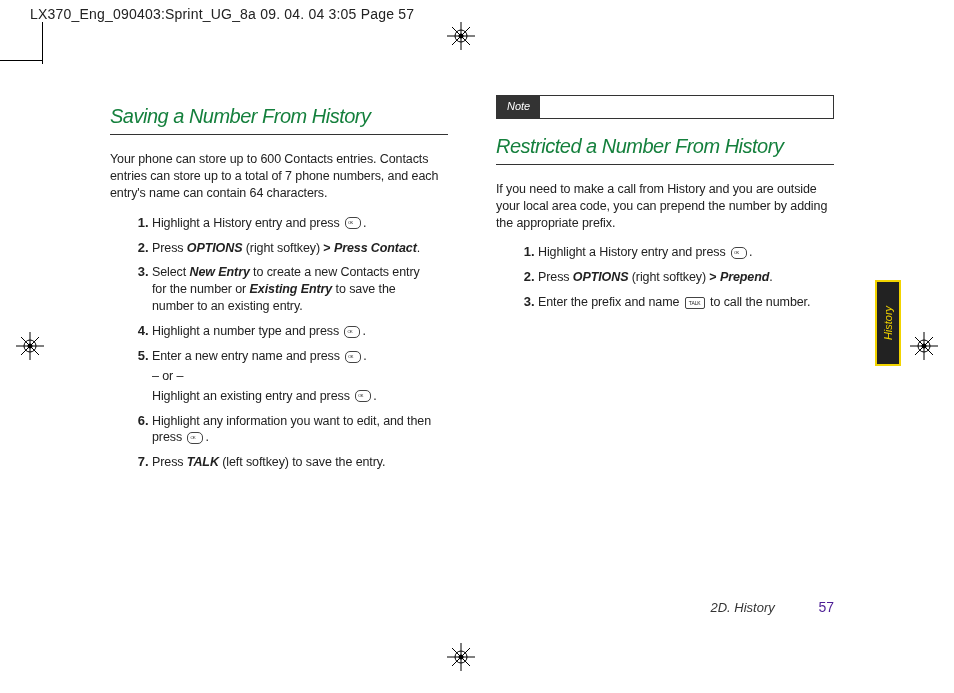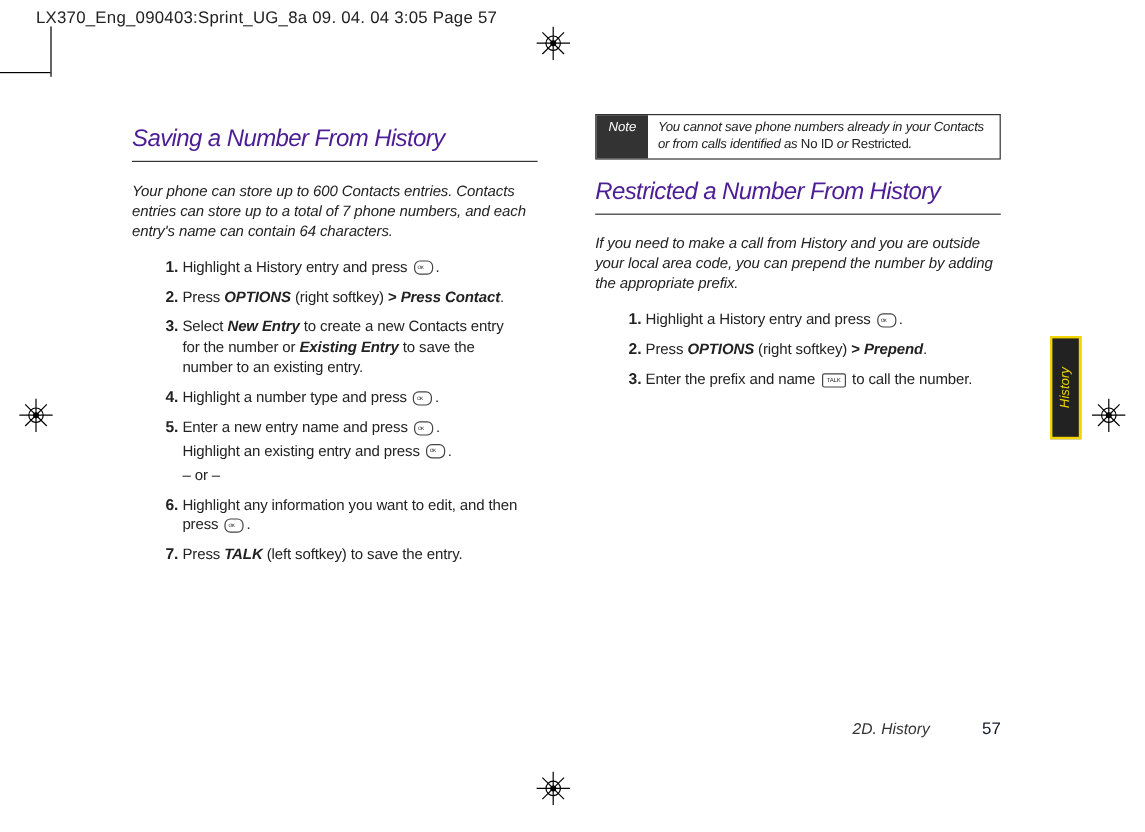--- a/index.html
+++ b/index.html
@@ -50,32 +50,31 @@
     font-size: 13px;
     line-height: 1.35;
   }
   h2 {
     font-family: Arial, Helvetica, sans-serif;
     font-style: italic;
     font-weight: normal;
     font-size: 20px;
     letter-spacing: -0.5px;
     margin: 8px 0 2px 0;
-    color: #4c1d95;
+    color: #15803d;
   }
   .hrule {
     border: none;
     border-top: 1.5px solid #333;
     margin: 4px 0 16px 0;
   }
   p.body {
     margin: 0 0 10px 0;
     font-size: 12.5px;
     letter-spacing: -0.1px;
-    font-style: italic;
   }
   ol {
     margin: 12px;
     padding-left: 30px;
   }
   ol li {
     margin-bottom: 7px;
     font-size: 12.5px;
     letter-spacing: -0.1px;
   }
@@ -133,21 +132,21 @@
     bottom: 78px;
     right: 120px;
     font-size: 13px;
     font-style: italic;
     color: #333;
   }
   .footer .pg {
     font-style: normal;
     font-weight: normal;
     margin-left: 40px;
-    color: #0f172a;
+    color: #4c1d95;
     font-size: 14px;
   }
   .icon-ok {
     display: inline-block;
     vertical-align: middle;
     width: 14px; height: 10px;
     border: 1px solid #444;
     border-radius: 5px;
     position: relative;
     margin: 0 2px;
@@ -239,38 +238,35 @@
         <span>Press </span><span class="bi">OPTIONS</span><span> (right softkey) </span><b>&gt;</b><span> </span><span class="bi">Press Contact</span><span>.</span>
       </li>
       <li>
         <span>Select </span><span class="bi">New Entry</span><span> to create a new Contacts entry for the number or </span><span class="bi">Existing Entry</span><span> to save the number to an existing entry.</span>
       </li>
       <li>
         <span>Highlight a number type and press </span><span class="icon-ok"></span><span>.</span>
       </li>
       <li>
         <span>Enter a new entry name and press </span><span class="icon-ok"></span><span>.</span>
+        <span class="subline">– or –</span>
         <span class="subline"><span>Highlight an existing entry and press </span><span class="icon-ok"></span><span>.</span></span>
-        <span class="subline">– or –</span>
       </li>
       <li>
         <span>Highlight any information you want to edit, and then press </span><span class="icon-ok"></span><span>.</span>
       </li>
       <li>
         <span>Press </span><span class="bi">TALK</span><span> (left softkey) to save the entry.</span>
       </li>
     </ol>
   </div>
 
   <div class="col">
     <div class="note-box">
       <div class="note-label">Note</div>
-      <div class="note-text">
-        <span>You cannot save phone numbers already in your Contacts or from calls identified as </span><span style="font-style:normal">No ID</span><span> or </span><span style="font-style:normal">Restricted</span><span>.</span>
-      </div>
     </div>
 
     <h2>Restricted a Number From History</h2>
     <hr class="hrule">
     <p class="body">If you need to make a call from History and you are outside your local area code, you can prepend the number by adding the appropriate prefix.</p>
     <ol>
       <li>
         <span>Highlight a History entry and press </span><span class="icon-ok"></span><span>.</span>
       </li>
       <li>

